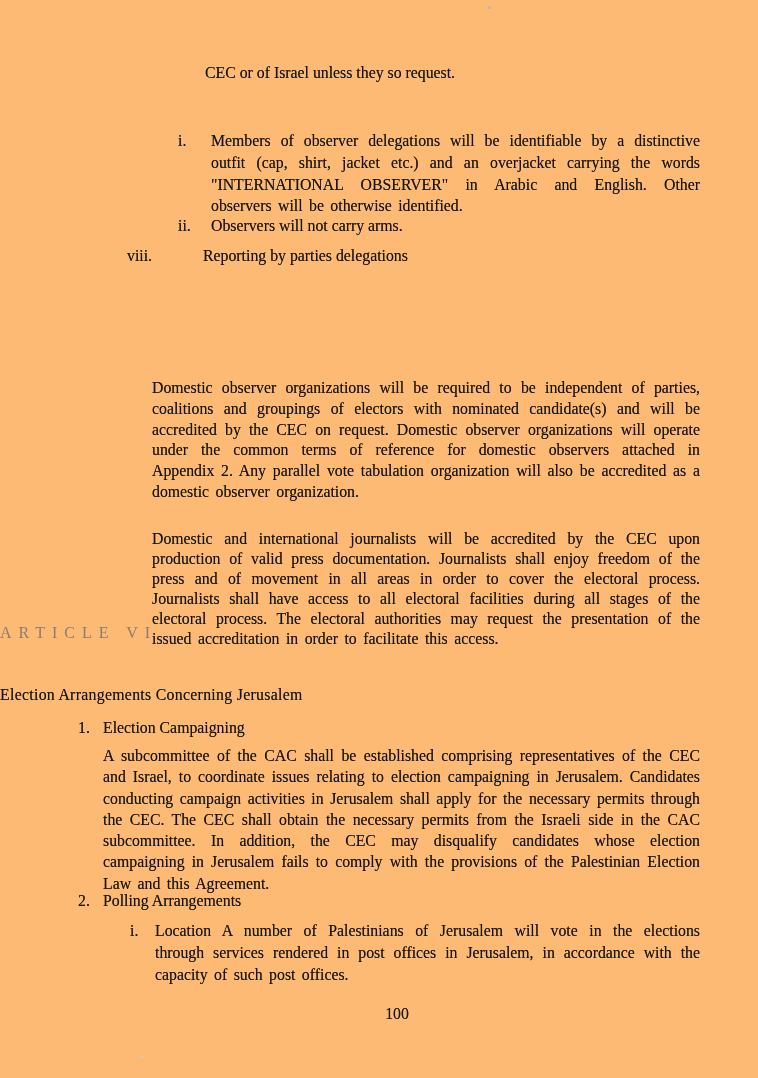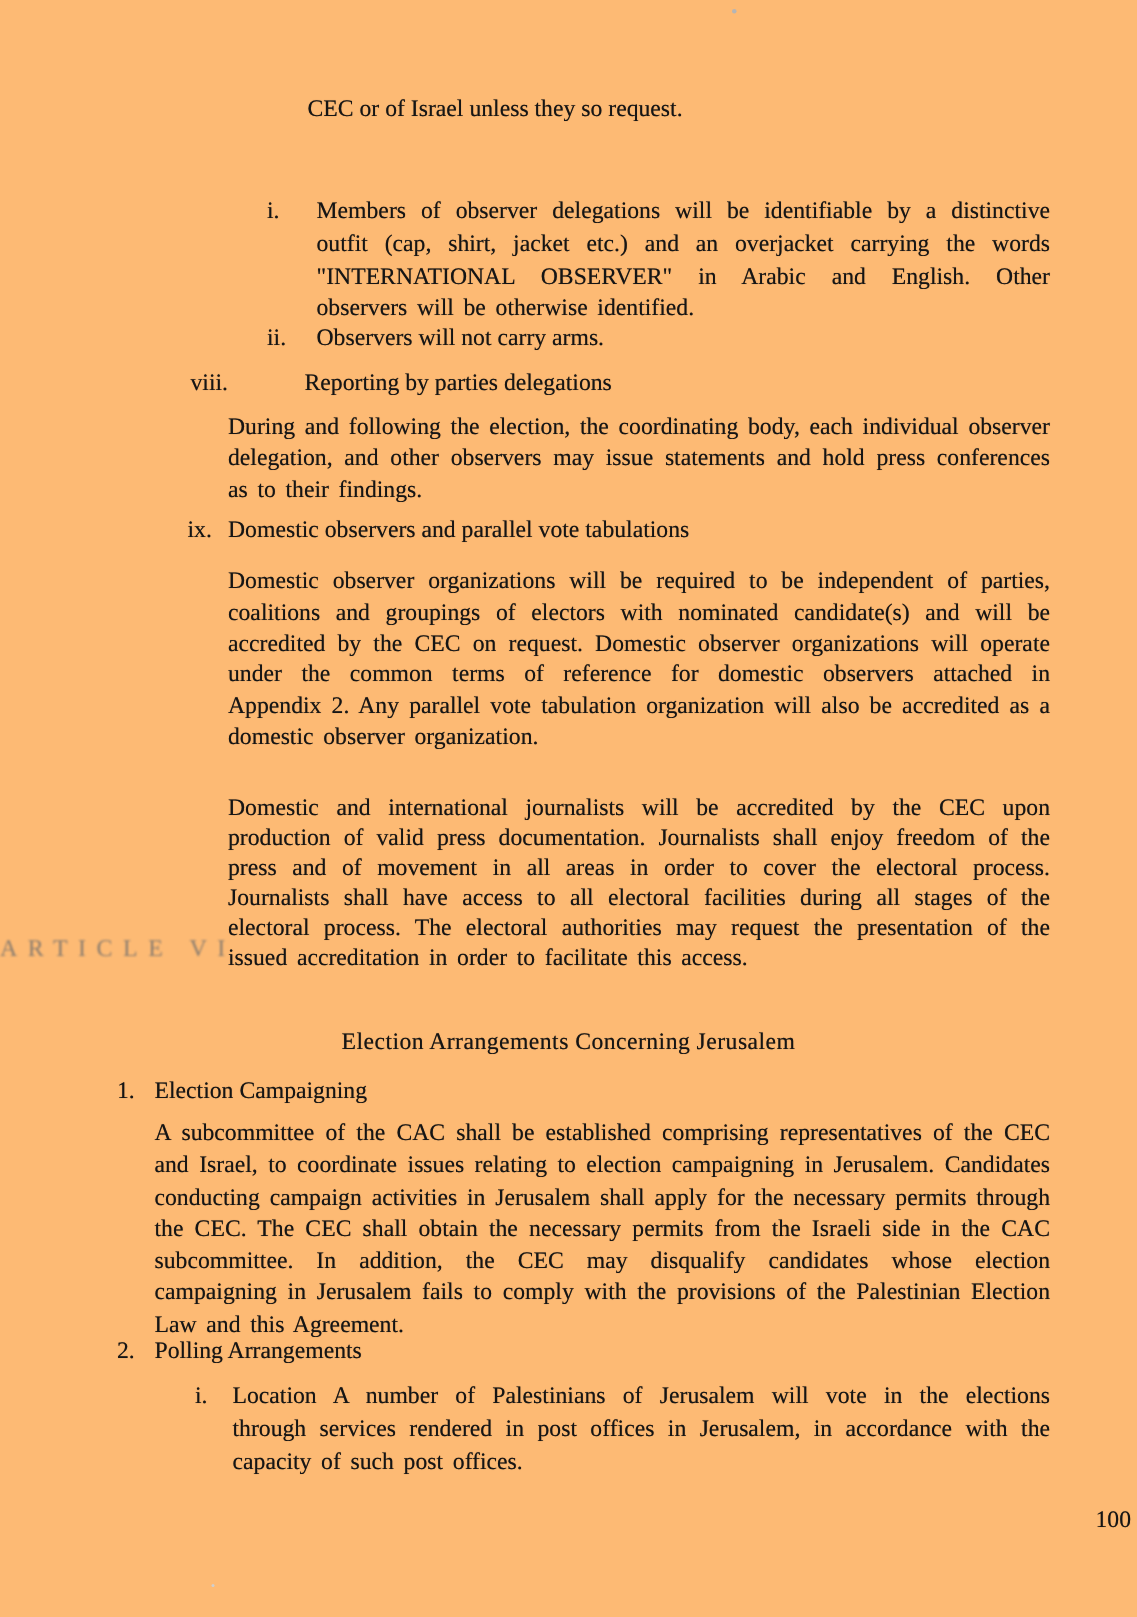--- a/index.html
+++ b/index.html
@@ -51,35 +51,35 @@
     left:0;right:0;top:622px;
     font-size:16px;
     letter-spacing:7px;
     color:#6e6e6e;
     opacity:.8;
     filter:blur(.7px);
     text-shadow:none;
   }
 
   
-  .section-title{left:0;right:0;top:684px;text-align:center;letter-spacing:.3px;}
+  .section-title{left:0;right:0;top:684px;text-align:left;letter-spacing:.3px;}
 
   
   .num-row{left:78px;white-space:nowrap;}
   .num-row .lbl{display:inline-block;width:25px;}
   .row-1{top:717px;}
   .row-2{top:890px;}
   .para-1{left:103px;top:745px;width:597px;line-height:21.3px;}
 
   
   .sub-2i{left:130px;top:920px;width:570px;line-height:22px;}
   .sub-2i .txt{margin-left:25px;}
 
   
-  .page-number{left:0;right:4px;top:1003px;text-align:right;padding-left:40px;}
+  .page-number{left:0;right:4px;top:1003px;text-align:center;padding-left:40px;}
 
   
   .speck{background:#b5b5b5;border-radius:50%;text-shadow:none;}
   .speck-top{left:488px;top:6px;width:3px;height:3px;}
   .speck-bottom{left:141px;top:1056px;width:2px;height:2px;background:#cfcfcf;}
 </style>
 </head>
 <body>
 
 <div class="page">
@@ -96,25 +96,21 @@
 
   <div class="abs hang sub-ii">
     <span class="lbl">ii.</span>
     <p class="txt">Observers will not carry arms.</p>
   </div>
 
   <div class="abs roman-row row-viii">
     <span class="lbl">viii.</span><span>Reporting by parties delegations</span>
   </div>
 
-  <p class="abs just para-viii">During and following the election, the coordinating body, each individual observer delegation, and other observers may issue statements and hold press conferences as to their findings.</p>
 
-  <div class="abs runin-row row-ix">
-    <span class="lbl">ix.</span><span>Domestic observers and parallel vote tabulations</span>
-  </div>
 
   <p class="abs just para-ix">Domestic observer organizations will be required to be independent of parties, coalitions and groupings of electors with nominated candidate(s) and will be accredited by the CEC on request. Domestic observer organizations will operate under the common terms of reference for domestic observers attached in Appendix 2. Any parallel vote tabulation organization will also be accredited as a domestic observer organization.</p>
 
 
   <p class="abs just para-x">Domestic and international journalists will be accredited by the CEC upon production of valid press documentation. Journalists shall enjoy freedom of the press and of movement in all areas in order to cover the electoral process. Journalists shall have access to all electoral facilities during all stages of the electoral process. The electoral authorities may request the presentation of the issued accreditation in order to facilitate this access.</p>
 
   <div class="abs article-faded">ARTICLE VI</div>
 
   <div class="abs section-title">Election Arrangements Concerning Jerusalem</div>
 

